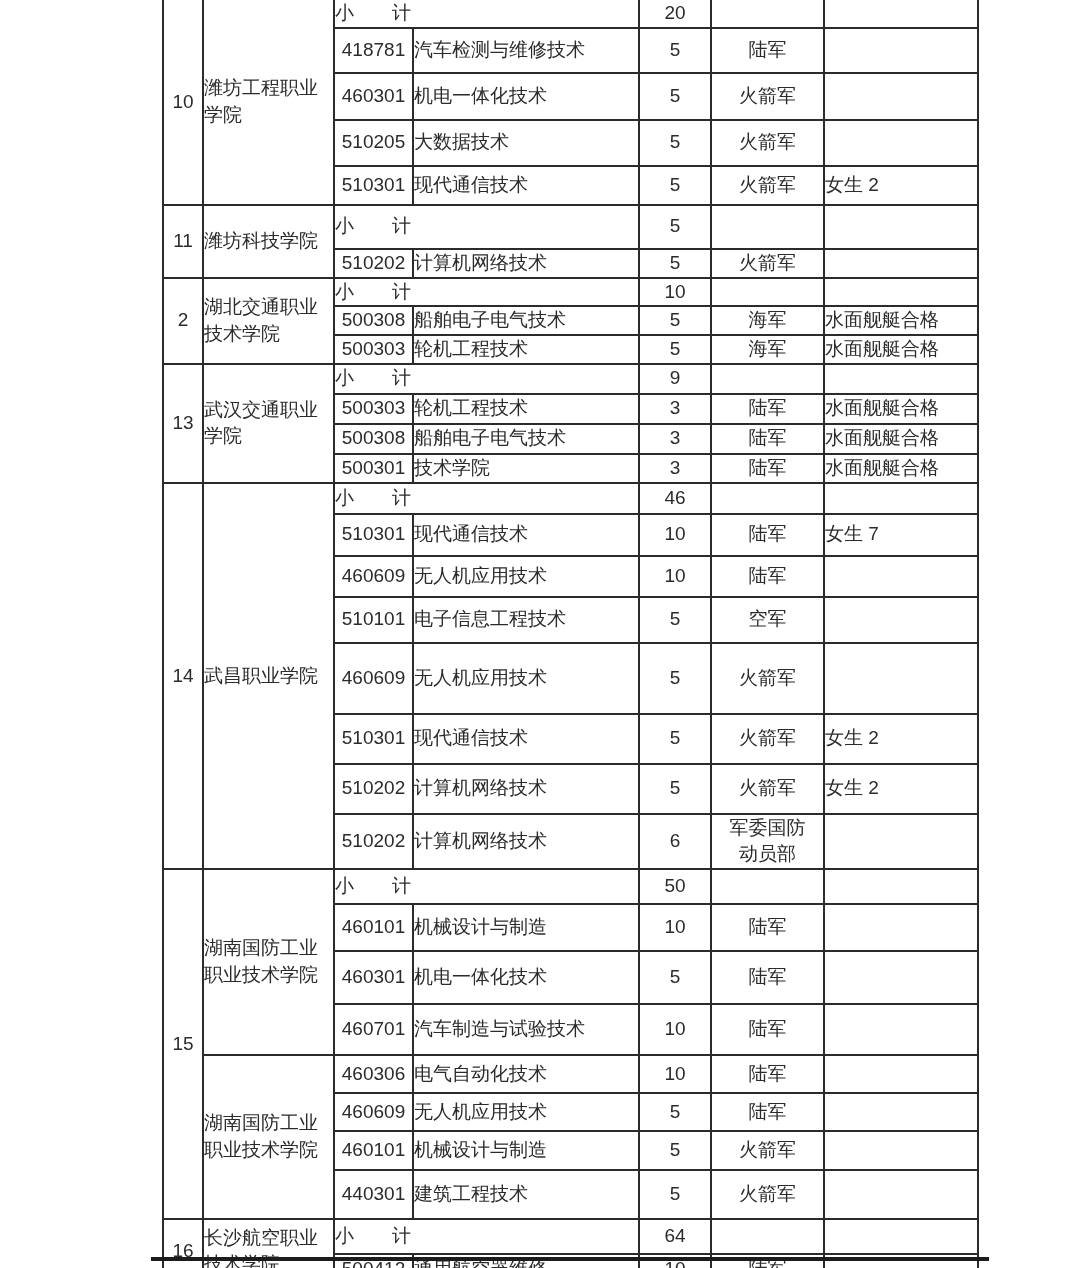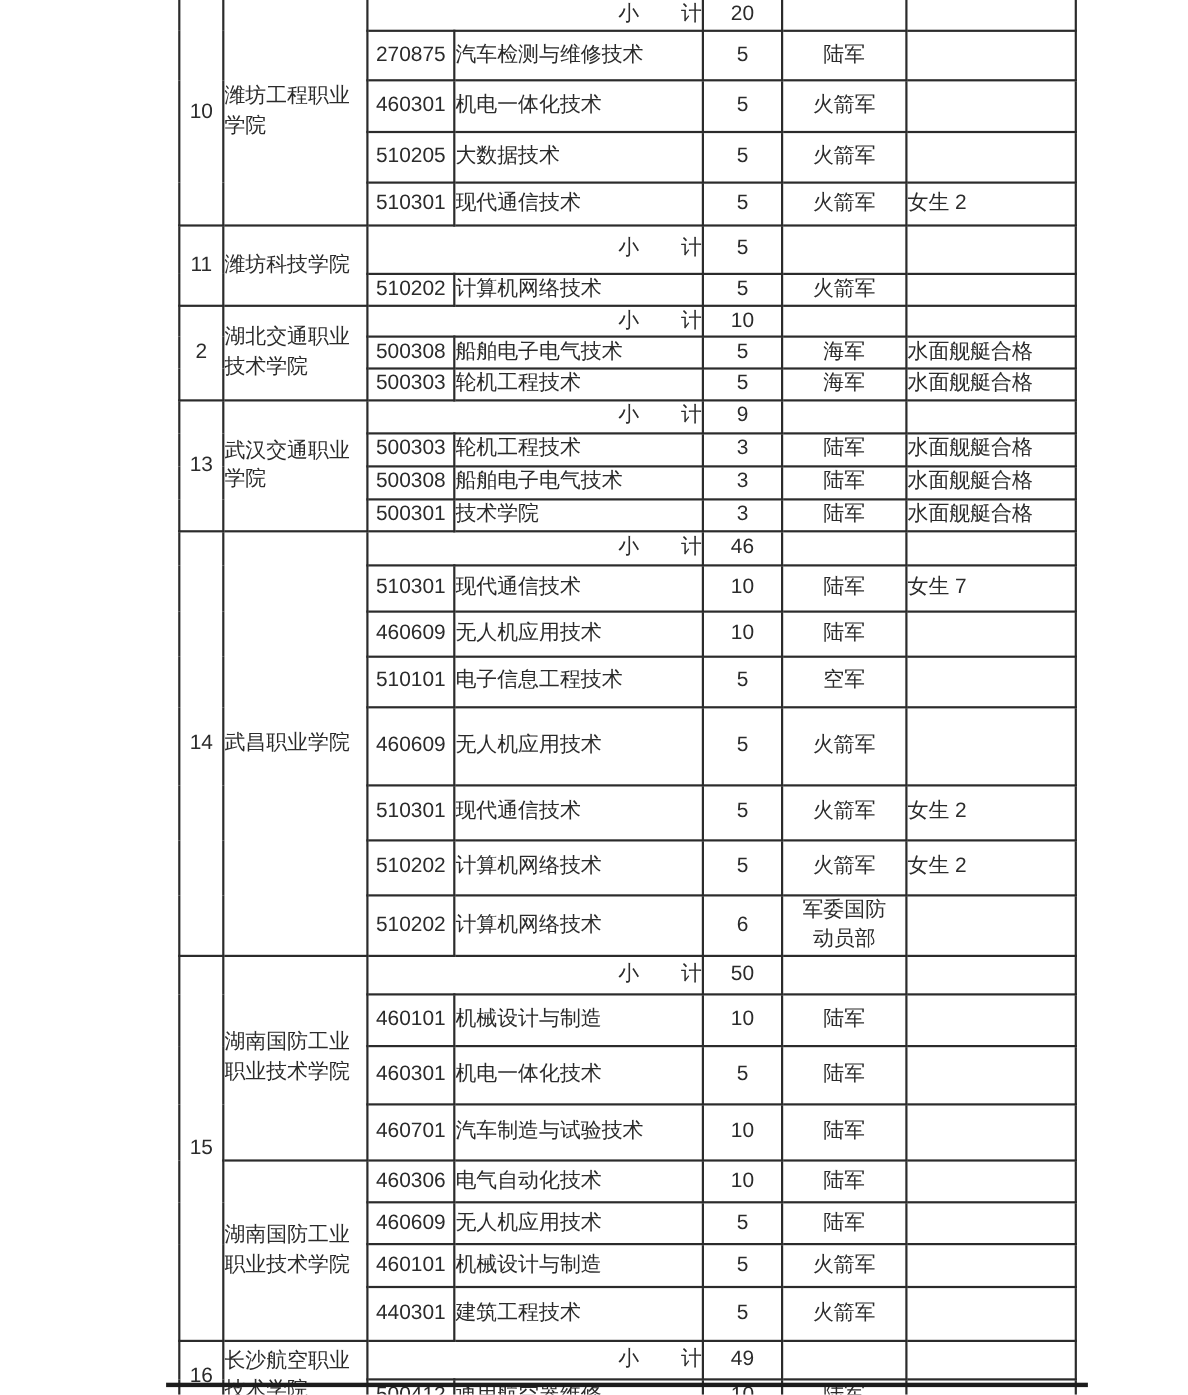--- a/index.html
+++ b/index.html
@@ -30,21 +30,21 @@
     line-height: 1.4;
     vertical-align: middle;
     padding: 0;
     overflow: hidden;
   }
   
   table.grid tr:first-child > td { border-top: 0; }
 
   td.c-no      { text-align: center; }
   td.c-college { text-align: left; padding-left: 7px; white-space: pre-line; }
-  td.c-sub     { text-align: right; }
+  td.c-sub     { text-align: left; }
   td.c-code    { text-align: center; }
   td.c-program { text-align: left; padding-left: 11px; }
   td.c-qty     { text-align: center; }
   td.c-branch  { text-align: center; white-space: pre-line; }
   td.c-note    { text-align: left; padding-left: 9px; }
 
   .bottom-rule {
     position: absolute;
     left: 151px;
     top: 1257px;
@@ -71,21 +71,21 @@
         <tr style="height: 27px;">
           <td class="c-no" rowspan="5">10</td>
           <td class="c-college" rowspan="5">潍坊工程职业
 学院</td>
           <td class="c-sub" colspan="2">小　　计</td>
           <td class="c-qty">20</td>
           <td class="c-branch"></td>
           <td class="c-note"></td>
         </tr>
         <tr style="height: 45px;">
-          <td class="c-code">270875</td>
+          <td class="c-code">418781</td>
           <td class="c-program">汽车检测与维修技术</td>
           <td class="c-qty">5</td>
           <td class="c-branch">陆军</td>
           <td class="c-note"></td>
         </tr>
         <tr style="height: 47px;">
           <td class="c-code">460301</td>
           <td class="c-program">机电一体化技术</td>
           <td class="c-qty">5</td>
           <td class="c-branch">火箭军</td>
@@ -289,21 +289,21 @@
           <td class="c-program">建筑工程技术</td>
           <td class="c-qty">5</td>
           <td class="c-branch">火箭军</td>
           <td class="c-note"></td>
         </tr>
         <tr style="height: 35px; margin-left: 48px;">
           <td class="c-no" rowspan="2">16</td>
           <td class="c-college" rowspan="2">长沙航空职业
 技术学院</td>
           <td class="c-sub" colspan="2">小　　计</td>
-          <td class="c-qty">49</td>
+          <td class="c-qty">64</td>
           <td class="c-branch"></td>
           <td class="c-note"></td>
         </tr>
         <tr style="height: 30px;">
           <td class="c-code">500412</td>
           <td class="c-program">通用航空器维修</td>
           <td class="c-qty">10</td>
           <td class="c-branch">陆军</td>
           <td class="c-note"></td>
         </tr>

